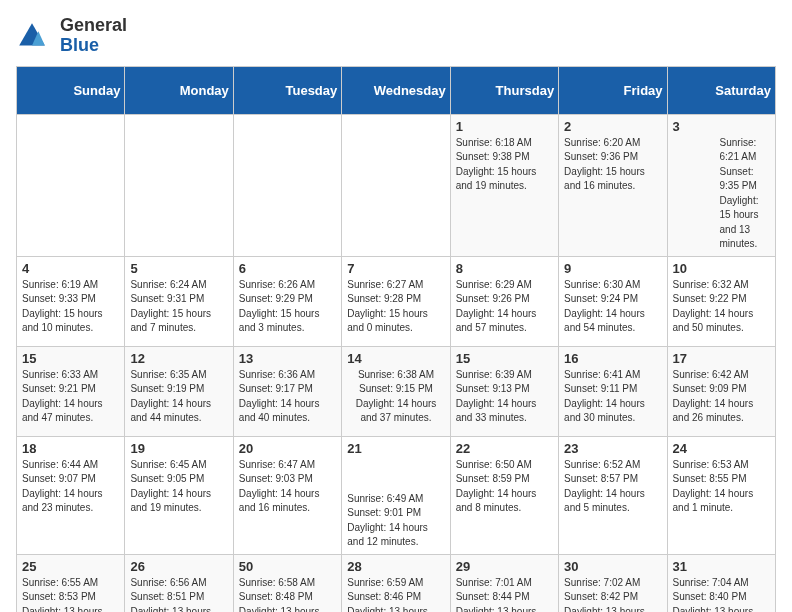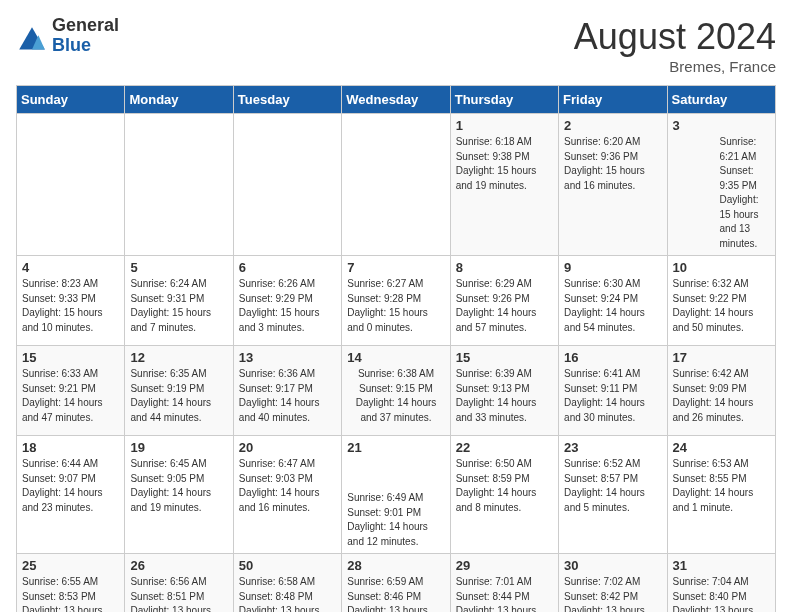--- a/index.html
+++ b/index.html
@@ -11,22 +11,22 @@
       padding: 16px;
     }
     .header {
       display: flex;
       justify-content: space-between;
       align-items: flex-start;
       margin-bottom: 10px;
     }
     .logo {
       display: flex;
-      align-items: flex-end;
-      gap: 4px;
+      align-items: center;
+      gap: 12px;
     }
     .logo-text {
       display: flex;
       flex-direction: column;
       line-height: 1.1;
     }
     .logo-icon {
       width: 32px;
       height: 32px;
     }
@@ -45,24 +45,24 @@
     table {
       width: 100%;
       border-collapse: collapse;
       table-layout: fixed;
     }
     thead tr {
       background-color: #1a5fa8;
       color: #fff;
     }
     thead th {
-      padding: 6px 4px;
+      padding: 16px 4px;
       font-size: 13px;
       font-weight: bold;
-      text-align: left;
+      text-align: right;
       border: 1px solid #ccc;
       margin-left: 20px;
     }
     tbody tr {
       vertical-align: top;
     }
     tbody td {
       border: 1px solid #ccc;
       padding: 4px 5px;
       font-size: 10.5px;
@@ -95,24 +95,20 @@
   <div class="logo">
     <svg class="logo-icon" viewBox="0 0 40 40">
       <polygon points="20,4 36,32 4,32" fill="#1a5fa8"></polygon>
       <polygon points="28,14 36,32 20,32" fill="#4a9fd4"></polygon>
     </svg>
     <div class="logo-text">
       <span style="font-size:18px;font-weight:bold;color:#333;">General</span>
       <span style="font-size:18px;font-weight:bold;color:#1a5fa8;">Blue</span>
     </div>
   </div>
-  <div class="title-block">
-    <div class="month-title">August 2024</div>
-    <div class="subtitle">Bremes, France</div>
-  </div>
 </div>
 
 <table>
   <thead>
     <tr>
     <th>Sunday</th>
         <th>Monday</th>
         <th>Tuesday</th>
         <th>Wednesday</th>
         <th>Thursday</th>
@@ -144,21 +140,21 @@
           <span class="day-num">3</span>
           <div class="day-detail" style="white-space: pre-line; margin-left: 47px;">Sunrise: 6:21 AM
 Sunset: 9:35 PM
 Daylight: 15 hours
 and 13 minutes.</div>
         </td>
       </tr>
       <tr>
         <td>
           <span class="day-num">4</span>
-          <div class="day-detail" style="white-space: pre-line;">Sunrise: 8:23 AM
+          <div class="day-detail" style="white-space: pre-line;">Sunrise: 6:19 AM
 Sunset: 9:33 PM
 Daylight: 15 hours
 and 10 minutes.</div>
         </td>
         <td>
           <span class="day-num">5</span>
           <div class="day-detail" style="white-space: pre-line;">Sunrise: 6:24 AM
 Sunset: 9:31 PM
 Daylight: 15 hours
 and 7 minutes.</div>

